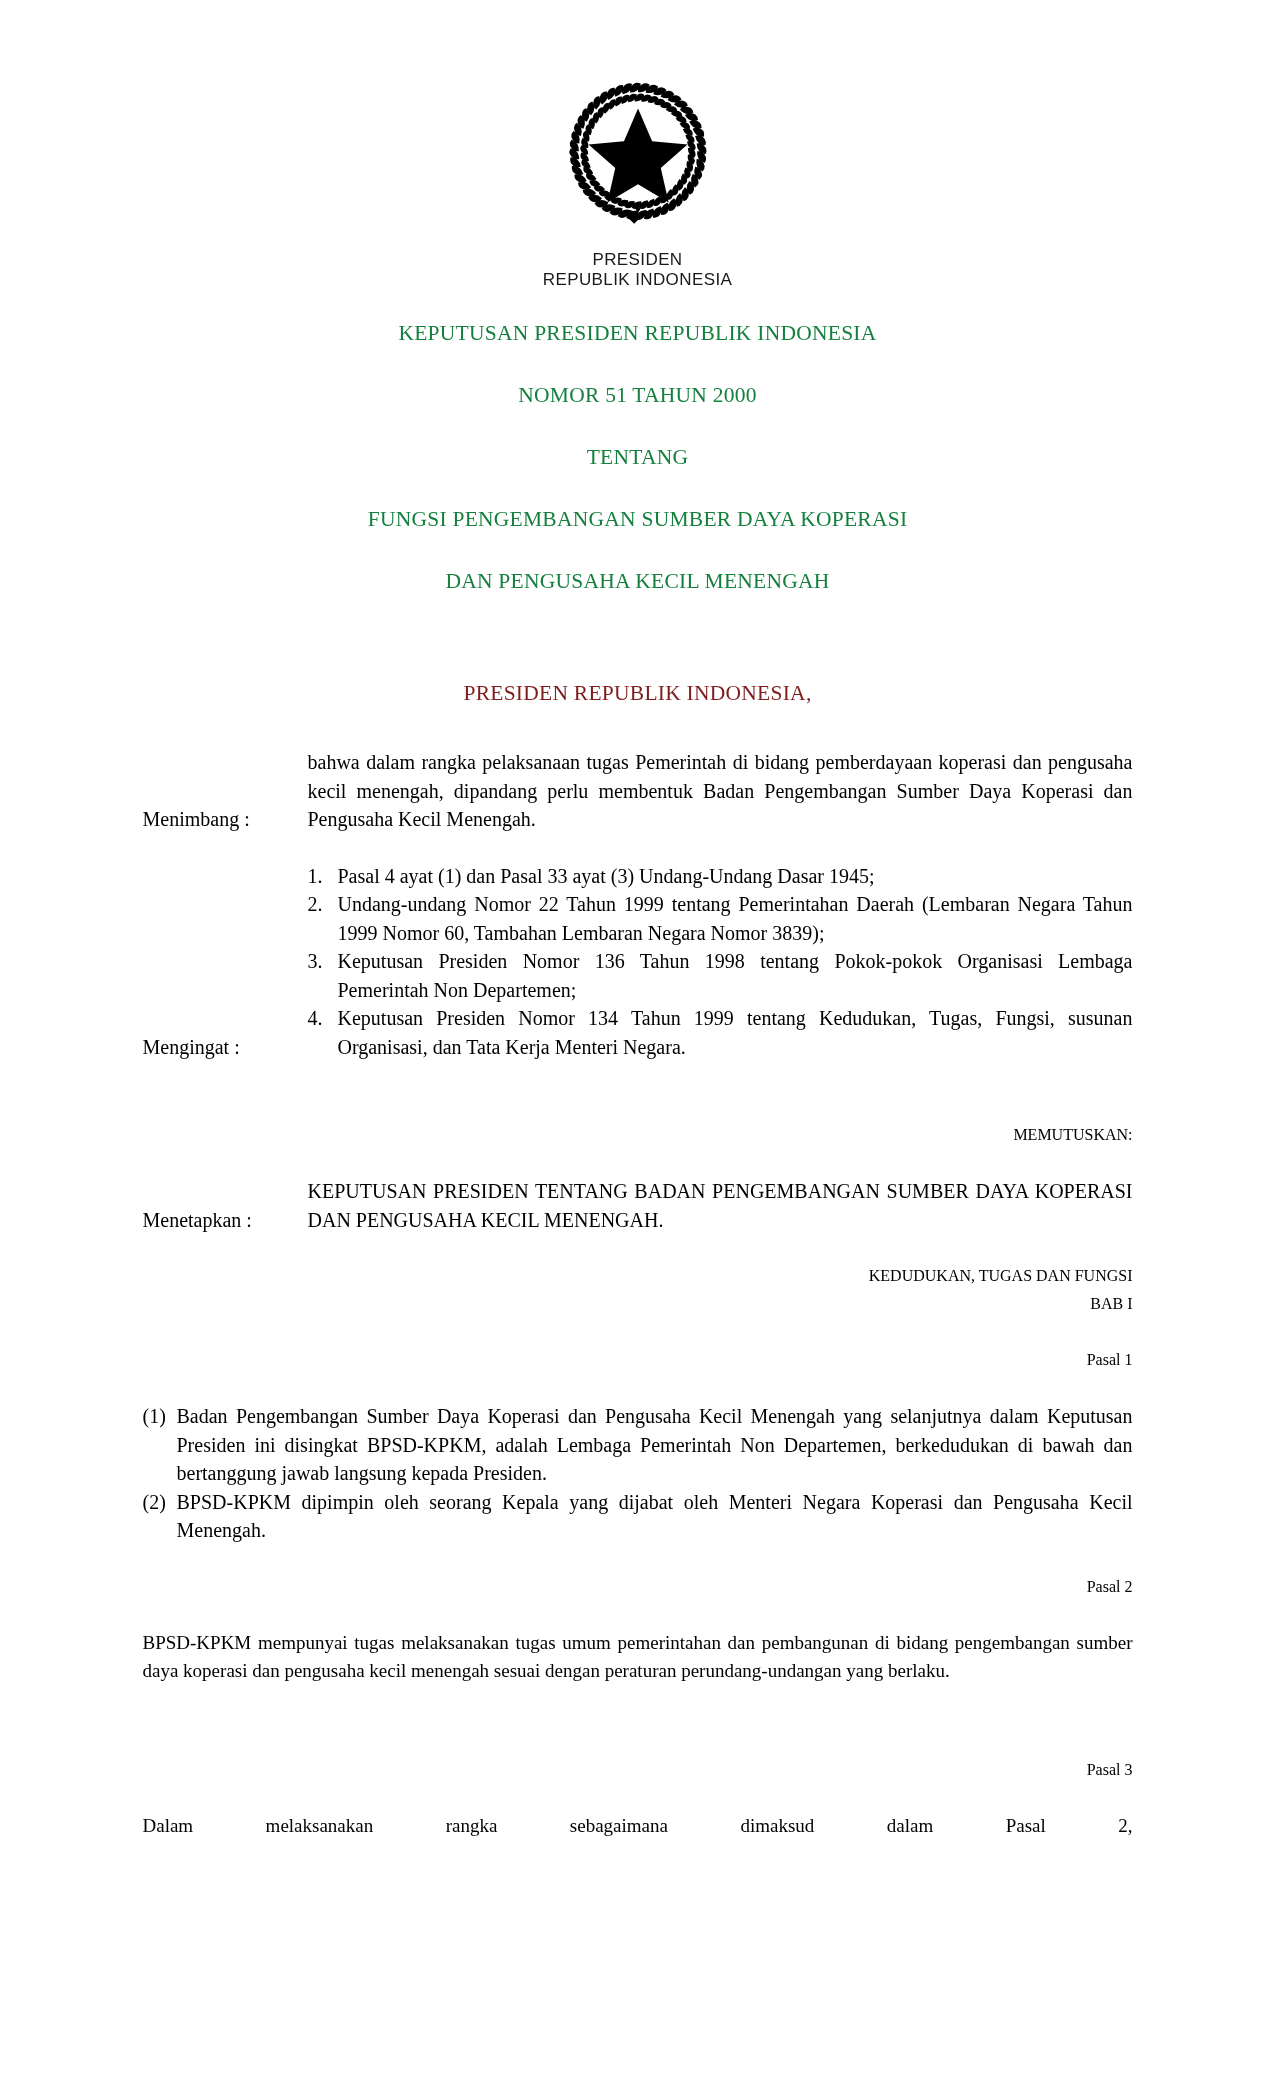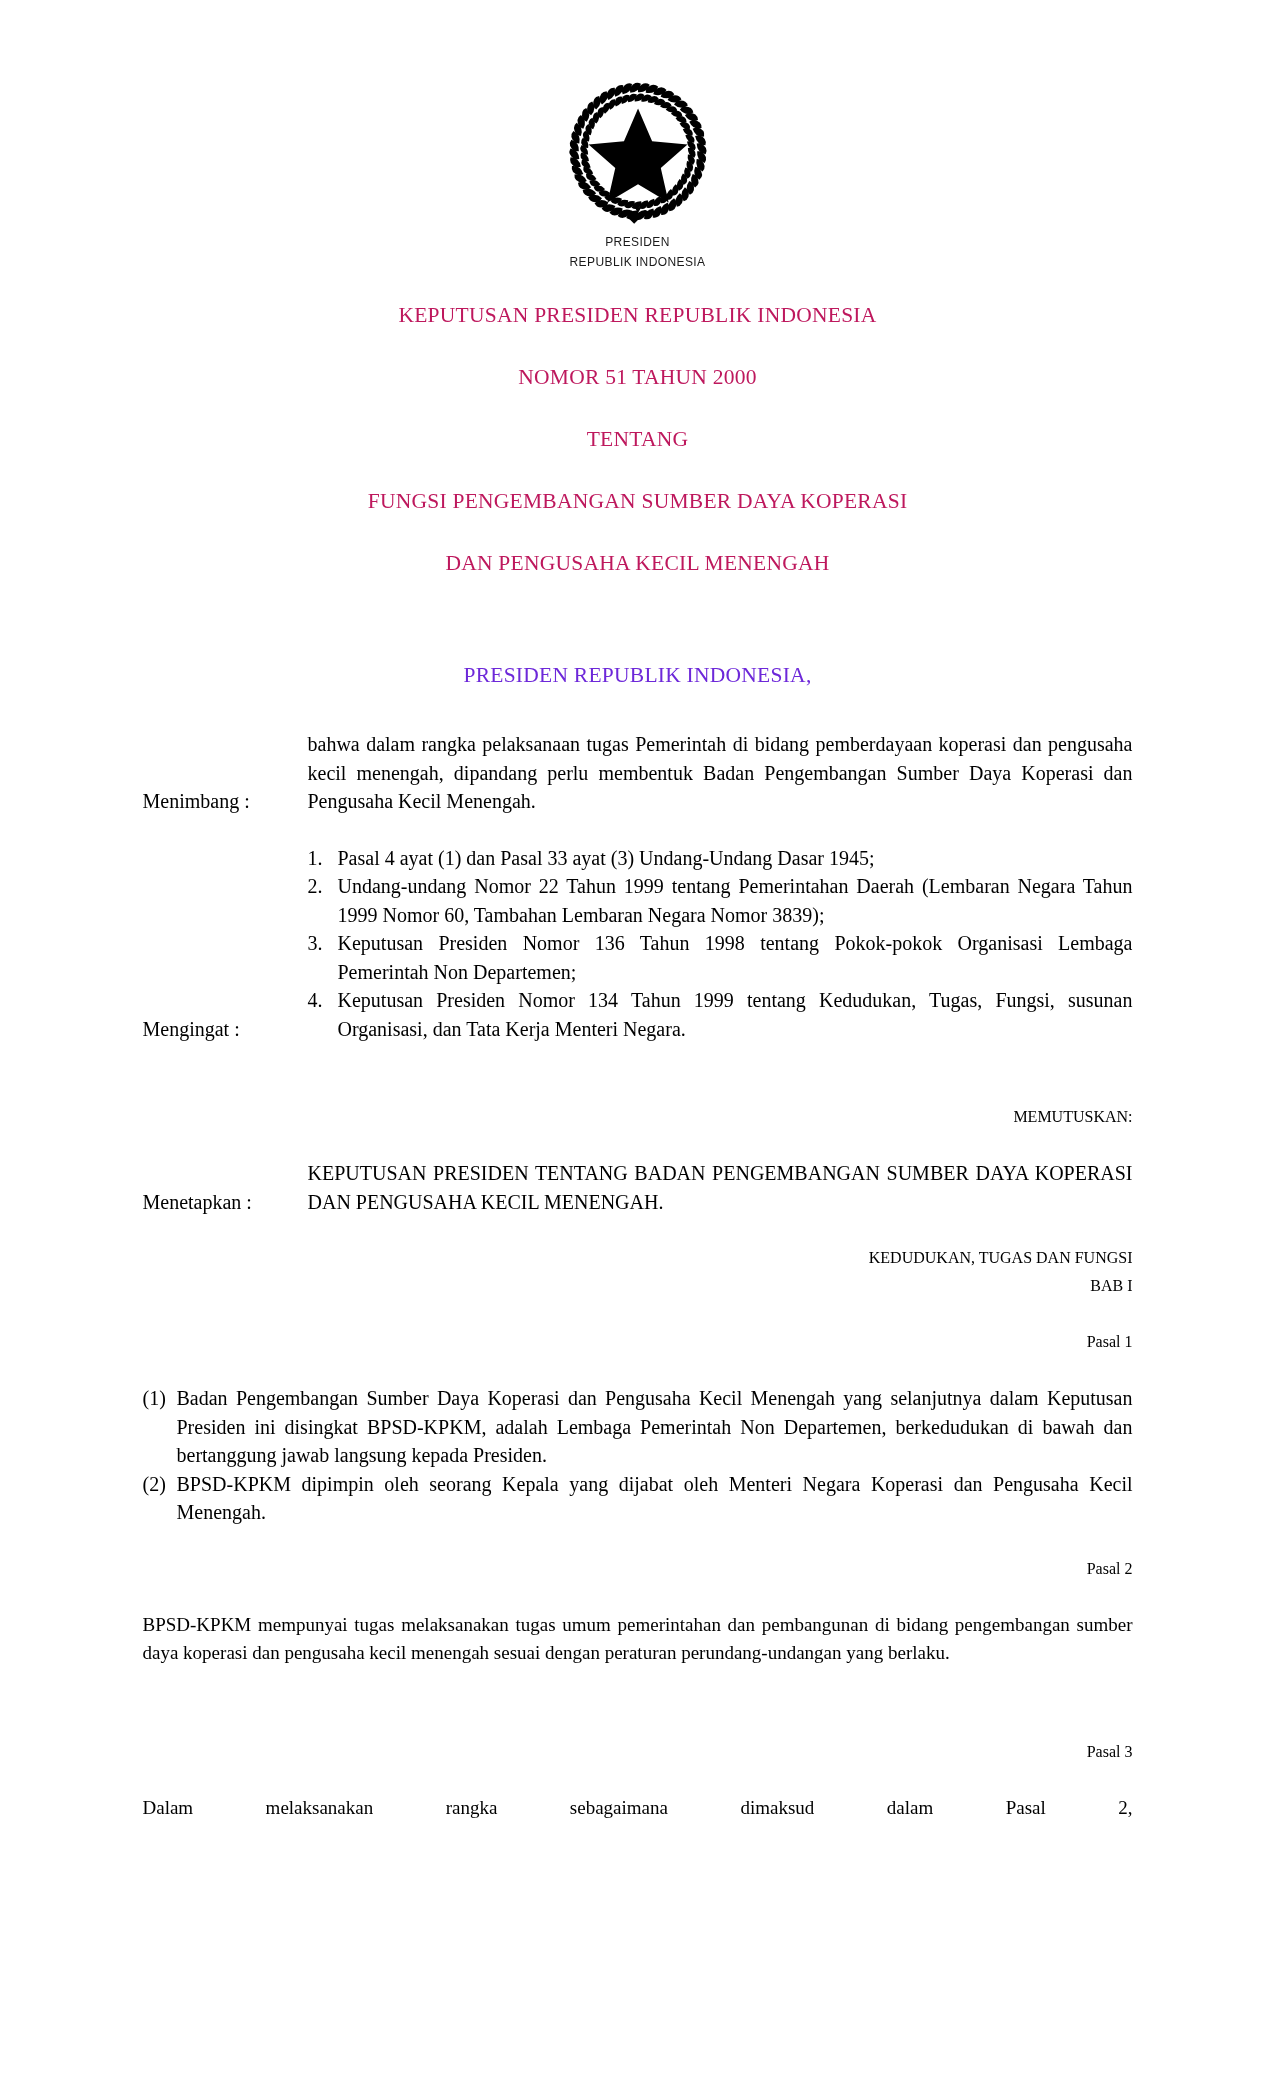--- a/index.html
+++ b/index.html
@@ -30,54 +30,54 @@
     text-align: center;
     padding-top: 78px;
   }
   .emblem {
     width: 168px;
     height: 150px;
     margin: 0 auto;
     display: block;
   }
   .emblem-caption {
-    margin-top: 4px;
+    margin-top: 22px;
     font-family: "Liberation Sans", "DejaVu Sans", sans-serif;
-    font-size: 12px;
+    font-size: 17px;
     line-height: 20px;
     letter-spacing: 0.4px;
     color: #1a1a1a;
   }
 
   
   .title-block {
     margin-top: 30px;
     text-align: center;
   }
   .title-line {
     font-size: 21.5px;
     line-height: 26px;
     letter-spacing: 0.25px;
     margin: 0;
     padding: 0;
-    color: #be185d;
+    color: #15803d;
   }
   .gap-42 { height: 42px; }
   .gap-36 { height: 36px; }
   .gap-28 { height: 28px; }
   .gap-60 { height: 60px; }
   .gap-70 { height: 70px; }
   .gap-86 { height: 86px; }
 
   .opening-line {
     text-align: center;
     font-size: 21.5px;
     line-height: 26px;
     letter-spacing: 0.25px;
-    color: #6d28d9;
+    color: #7f1d1d;
   }
 
   
   .body-area {
     position: relative;
     margin: 0 auto;
     width: 990px;          
     padding-left: 0;
   }
 

